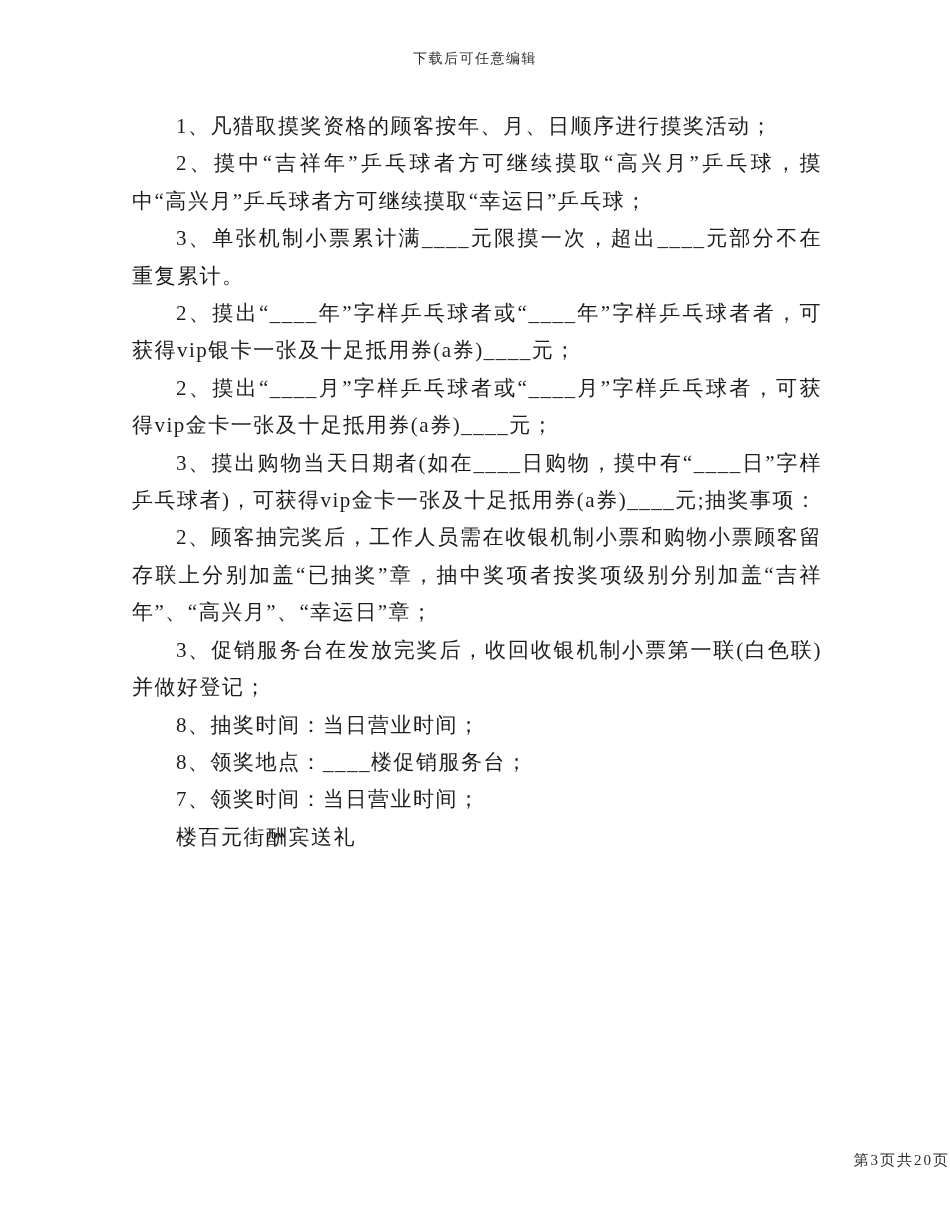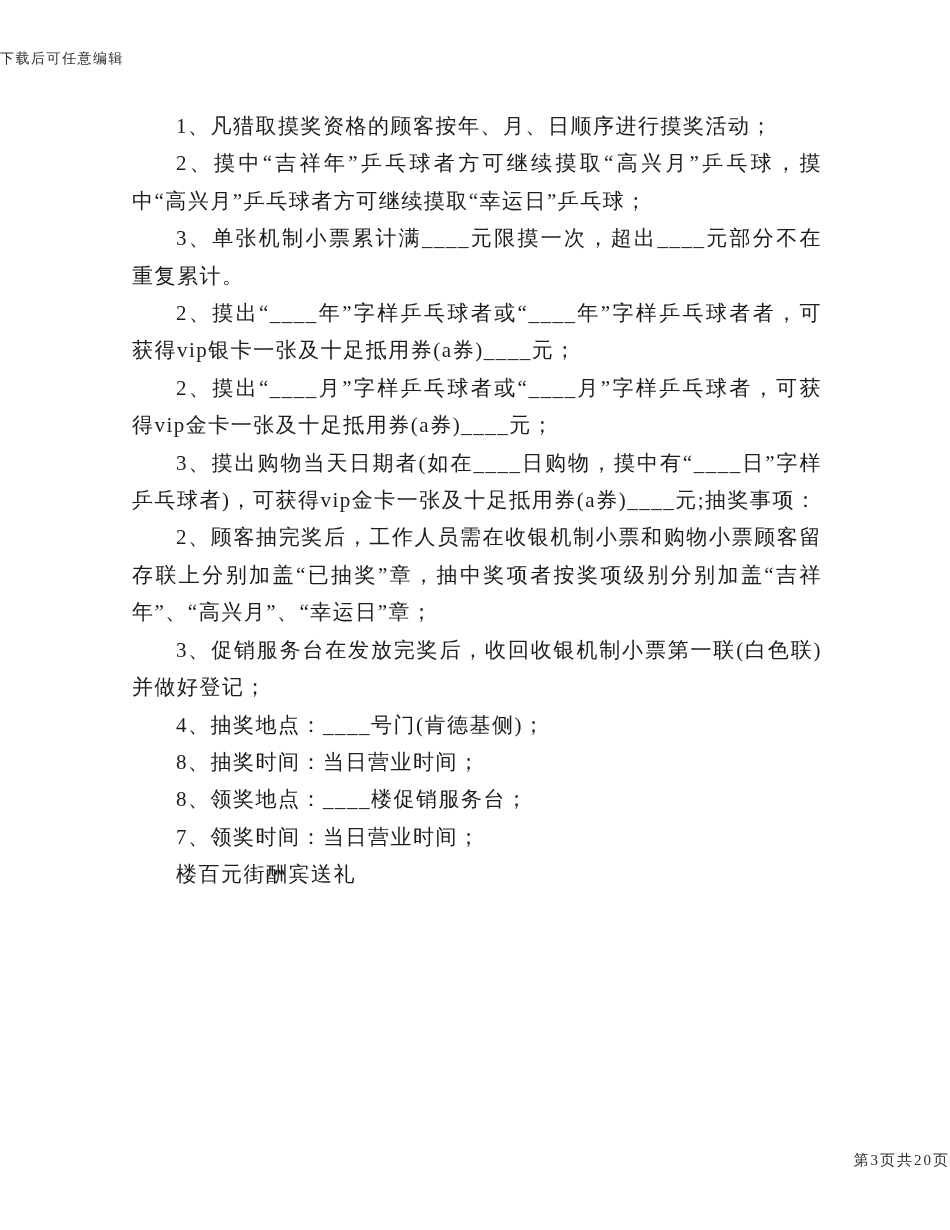--- a/index.html
+++ b/index.html
@@ -14,20 +14,21 @@
     background: #ffffff;
     font-family: "Liberation Serif", "DejaVu Serif", serif;
     color: #1f1f1f;
     overflow: hidden;
   }
   .page-header {
     position: absolute;
     top: 50px;
     left: 0;
     width: 100%;
+    text-align: center;
     font-size: 14px;
     letter-spacing: 1.5px;
     color: #2e2e2e;
   }
   .doc-body {
     position: absolute;
     top: 108px;
     left: 132px;
     width: 690px;
   }
@@ -60,21 +61,20 @@
 
   <div class="doc-body">
     <p>1、凡猎取摸奖资格的顾客按年、月、日顺序进行摸奖活动；</p>
     <p>2、摸中“吉祥年”乒乓球者方可继续摸取“高兴月”乒乓球，摸中“高兴月”乒乓球者方可继续摸取“幸运日”乒乓球；</p>
     <p>3、单张机制小票累计满____元限摸一次，超出____元部分不在重复累计。</p>
     <p>2、摸出“____年”字样乒乓球者或“____年”字样乒乓球者者，可获得vip银卡一张及十足抵用券(a券)____元；</p>
     <p>2、摸出“____月”字样乒乓球者或“____月”字样乒乓球者，可获得vip金卡一张及十足抵用券(a券)____元；</p>
     <p>3、摸出购物当天日期者(如在____日购物，摸中有“____日”字样乒乓球者)，可获得vip金卡一张及十足抵用券(a券)____元;抽奖事项：</p>
     <p>2、顾客抽完奖后，工作人员需在收银机制小票和购物小票顾客留存联上分别加盖“已抽奖”章，抽中奖项者按奖项级别分别加盖“吉祥年”、“高兴月”、“幸运日”章；</p>
     <p>3、促销服务台在发放完奖后，收回收银机制小票第一联(白色联)并做好登记；</p>
-    <p>4、抽奖地点：____号门(肯德基侧)；</p>
     <p>8、抽奖时间：当日营业时间；</p>
     <p>8、领奖地点：____楼促销服务台；</p>
     <p>7、领奖时间：当日营业时间；</p>
     <p>楼百元街酬宾送礼</p>
   </div>
 
   <div class="page-footer">第3页共20页</div>
 
 </div>
 

